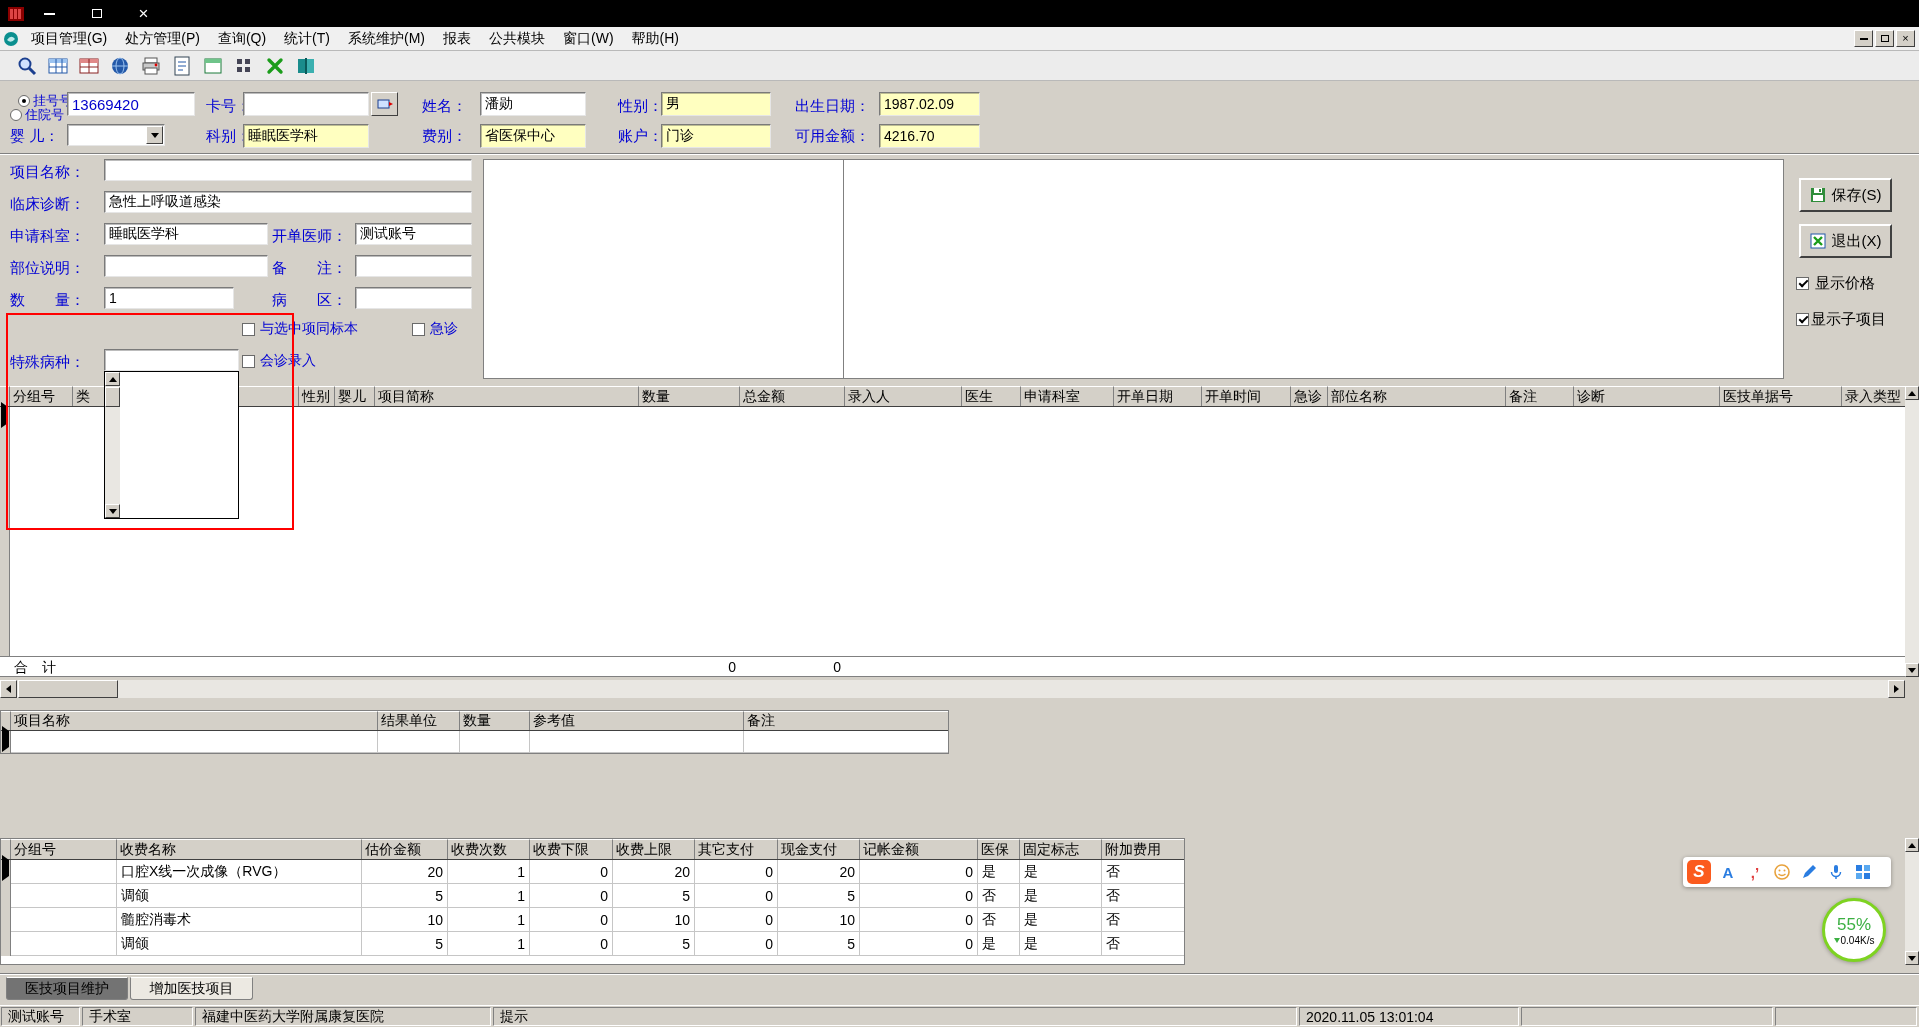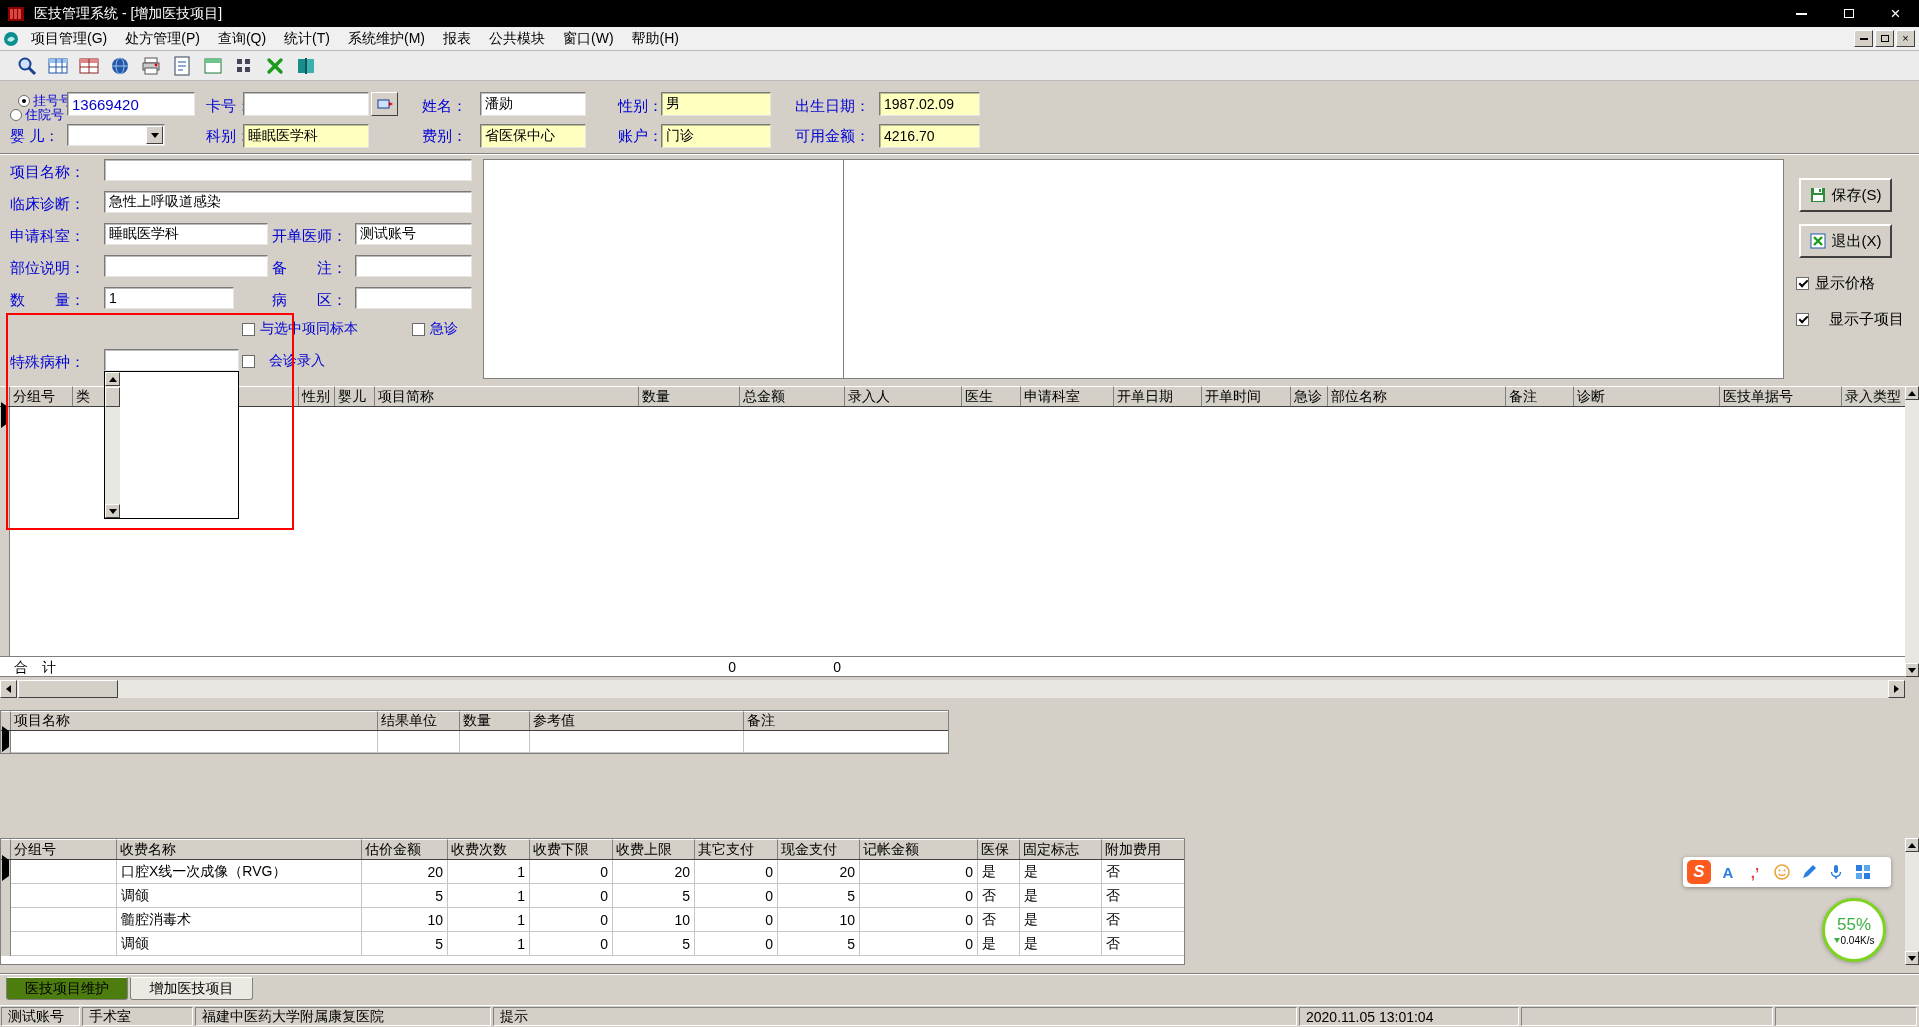--- a/index.html
+++ b/index.html
@@ -58,21 +58,21 @@
 .sb-btn{background:#d4d0c8;border:1px solid;border-color:#fff #404040 #404040 #fff;display:flex;align-items:center;justify-content:center}
 .sb-thumb{background:#d4d0c8;border:1px solid;border-color:#fff #404040 #404040 #fff}
 
 .dd-list{position:absolute;left:104px;top:371px;width:135px;height:148px;background:#fff;border:1px solid #000;z-index:10;display:flex}
 .dd-items{flex:1;overflow:hidden}
 .dd-item{height:18px;line-height:18px;font-size:14px;padding-left:3px;overflow:hidden;white-space:nowrap}
 .dd-item.hl{background:#0a246a;color:#fff}
 .dd-scroll{width:15px;background:#e9e7e2;position:relative}
 .red-box{position:absolute;left:6px;top:313px;width:288px;height:217px;border:2px solid #f00;z-index:11;pointer-events:none}
 
-.tab{position:absolute;top:977px;height:23px;background:#4d7c0f;border:1px solid #808080;border-top:1px solid #fff;display:flex;align-items:center;justify-content:center;font-size:14px;border-radius:0 0 3px 3px}
+.tab{position:absolute;top:977px;height:23px;background:#737373;border:1px solid #808080;border-top:1px solid #fff;display:flex;align-items:center;justify-content:center;font-size:14px;border-radius:0 0 3px 3px}
 .tab.active{background:#ece9e2}
 
 .statusbar{position:absolute;left:0;top:1005px;width:1919px;height:22px;background:#d4d0c8;border-top:1px solid #fff}
 .seg{position:absolute;top:1px;height:19px;border:1px solid;border-color:#808080 #fff #fff #808080;display:flex;align-items:center;padding:0 6px;font-size:14px;overflow:hidden;white-space:nowrap}
 
 .sogou{position:absolute;left:1683px;top:857px;width:208px;height:30px;background:#fff;border-radius:4px;box-shadow:0 1px 4px rgba(0,0,0,.35);display:flex;align-items:center;padding:0 4px;gap:7px}
 .sogou-s{width:24px;height:24px;background:#fb5b1e;border-radius:5px;color:#fff;font-weight:bold;font-size:17px;font-style:italic;display:flex;align-items:center;justify-content:center}
 .sogou-ic{width:20px;height:22px;display:flex;align-items:center;justify-content:center;font-size:15px}
 .speed{position:absolute;left:1822px;top:898px;width:64px;height:64px;background:#fff;border:3px solid #7ed321;border-radius:50%;box-shadow:0 1px 4px rgba(0,0,0,.3);display:flex;flex-direction:column;align-items:center;justify-content:center}
 .speed-pct{color:#3cb043;font-size:17px}
@@ -86,21 +86,20 @@
 
   <div class="titlebar">
     <div class="title-icon">
       <svg width="20" height="20" viewBox="0 0 20 20">
           <rect x="2" y="3" width="16" height="14" fill="#8b0000"></rect>
           <rect x="4" y="5" width="3" height="10" fill="#d44"></rect>
           <rect x="8" y="5" width="3" height="10" fill="#d44"></rect>
           <rect x="12" y="5" width="3" height="10" fill="#d44"></rect>
         </svg>
     </div>
-    <div class="title-text">医技管理系统 - [增加医技项目]</div>
     <div class="win-btn">
         <span class="min-bar"></span>
       </div>
     <div class="win-btn">
         <span class="max-box"></span>
       </div>
     <div class="win-btn">
         <span class="close-x">×</span>
       </div>
   </div>
@@ -275,21 +274,21 @@
     <span class="cb"></span>
     <span class="cb-lbl-blue">与选中项同标本</span>
   </div>
   <div class="abs" style="left:412px;top:320px;display:flex;align-items:center;gap:5px">
     <span class="cb"></span>
     <span class="cb-lbl-blue">急诊</span>
   </div>
 
   <div class="lbl" style="left:10px;top:353px">特殊病种：</div>
   <div class="field" style="left:104px;top:349px;width:135px;height:22px"></div>
-  <div class="abs" style="left:242px;top:352px;display:flex;align-items:center;gap:14px">
+  <div class="abs" style="left:242px;top:352px;display:flex;align-items:center;gap:5px">
     <span class="cb"></span>
     <span class="cb-lbl-blue">会诊录入</span>
   </div>
 
   <div class="dd-list">
     <div class="dd-scroll">
       <div class="sb-btn" style="position:absolute;left:0;top:0;width:15px;height:14px">
           <span class="tri-up"></span>
         </div>
       <div class="sb-thumb" style="position:absolute;left:0;top:15px;width:15px;height:20px"></div>
@@ -317,21 +316,21 @@
     <svg width="16" height="16" viewBox="0 0 16 16">
         <rect x="1" y="1" width="14" height="14" fill="#fff" stroke="#2358a8"></rect>
         <path d="M4 4 L12 12 M12 4 L4 12" stroke="#1a9c1a" stroke-width="2.4"></path>
       </svg>
     <span>退出(X)</span>
   </div>
   <div class="abs" style="left:1796px;top:274px;display:flex;align-items:center;gap:6px">
     <span class="cb checked"></span>
     <span class="cb-lbl">显示价格</span>
   </div>
-  <div class="abs" style="left:1796px;top:310px;display:flex;align-items:center;gap:20px">
+  <div class="abs" style="left:1796px;top:310px;display:flex;align-items:center;gap:2px">
     <span class="cb checked"></span>
     <span class="cb-lbl">显示子项目</span>
   </div>
 
   <div class="abs ghead" style="left:0;top:386px;width:1905px;height:21px;border-bottom:1px solid #404040">
     <div class="gh ind" style="width:10px"></div>
     <div class="gh" style="width:63px">分组号</div>
     <div class="gh" style="width:43px">类</div>
     <div class="gh" style="width:183px">病人姓名</div>
     <div class="gh" style="width:36px">性别</div>

